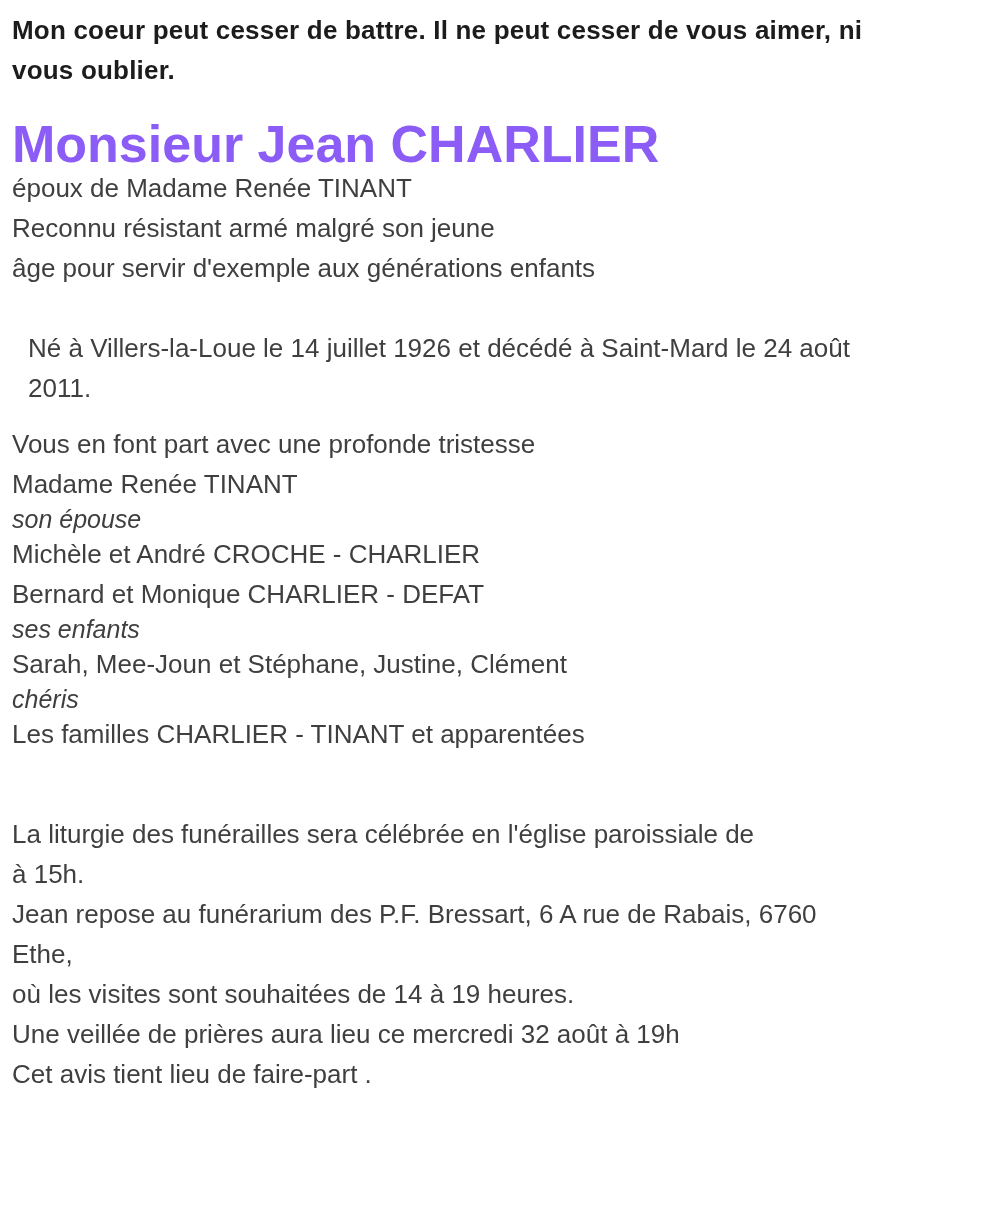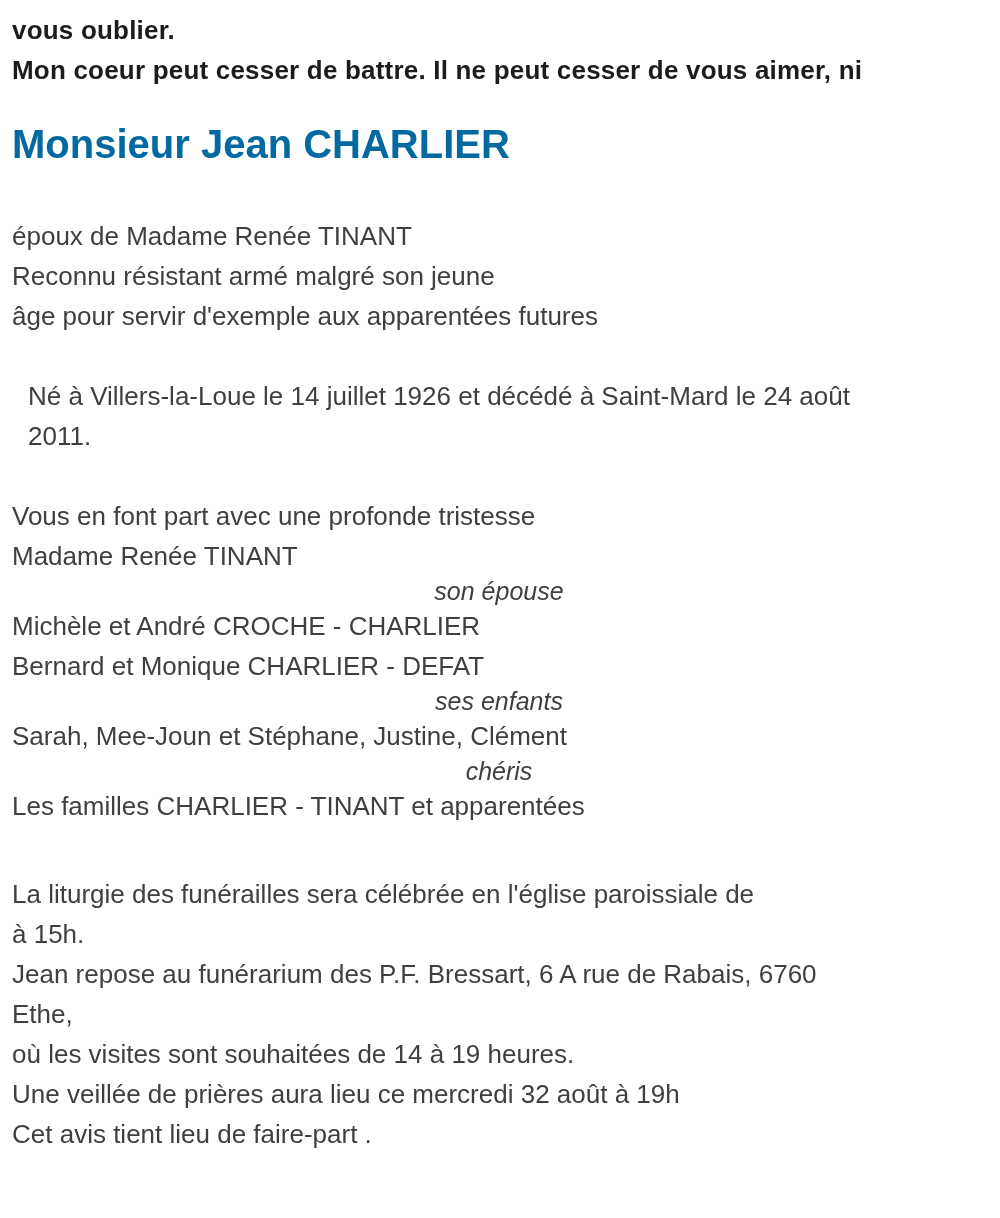--- a/index.html
+++ b/index.html
@@ -22,60 +22,60 @@
   }
   .epigraph {
     font-weight: bold;
     font-size: 26px;
     line-height: 40px;
     color: #1c1c1c;
     letter-spacing: 0.2px;
   }
   .title {
     margin: 30px 0 0 0;
-    font-size: 40px;
+    font-size: 52px;
     line-height: 48px;
     font-weight: bold;
-    color: #0369a1;
+    color: #8b5cf6;
   }
   .block {
     font-size: 26px;
     line-height: 40px;
     color: #3f3f3f;
   }
   .block .line { min-height: 40px; }
-  .intro   { margin-top: 48px; }
+  .intro   { }
   .dates   { margin-top: 40px; margin-left: 16px; }
-  .family  { margin-top: 40px; }
-  .ceremony{ margin-top: 48px; }
+  .family  { margin-top: 16px; }
+  .ceremony{ margin-top: 60px; }
   .relation {
-    text-align: center;
+    text-align: left;
     font-style: italic;
     font-size: 25px;
     line-height: 30px;
     min-height: 30px;
     color: #3f3f3f;
   }
 </style>
 </head>
 <body>
 
 <div class="page">
 
   <div class="epigraph">
+    <div class="line">Mon coeur peut cesser de battre. Il ne peut cesser de vous aimer, ni</div>
     <div class="line">vous oublier.</div>
-    <div class="line">Mon coeur peut cesser de battre. Il ne peut cesser de vous aimer, ni</div>
   </div>
 
   <h1 class="title">Monsieur Jean CHARLIER</h1>
 
   <div class="block intro">
     <div class="line">époux de Madame Renée TINANT</div>
     <div class="line">Reconnu résistant armé malgré son jeune</div>
-    <div class="line">âge pour servir d'exemple aux apparentées futures</div>
+    <div class="line">âge pour servir d'exemple aux générations enfants</div>
   </div>
 
   <div class="block dates">
     <div class="line">Né à Villers-la-Loue le 14 juillet 1926 et décédé à Saint-Mard le 24 août</div>
     <div class="line">2011.</div>
   </div>
 
   <div class="block family">
     <div class="line">Vous en font part avec une profonde tristesse</div>
 

